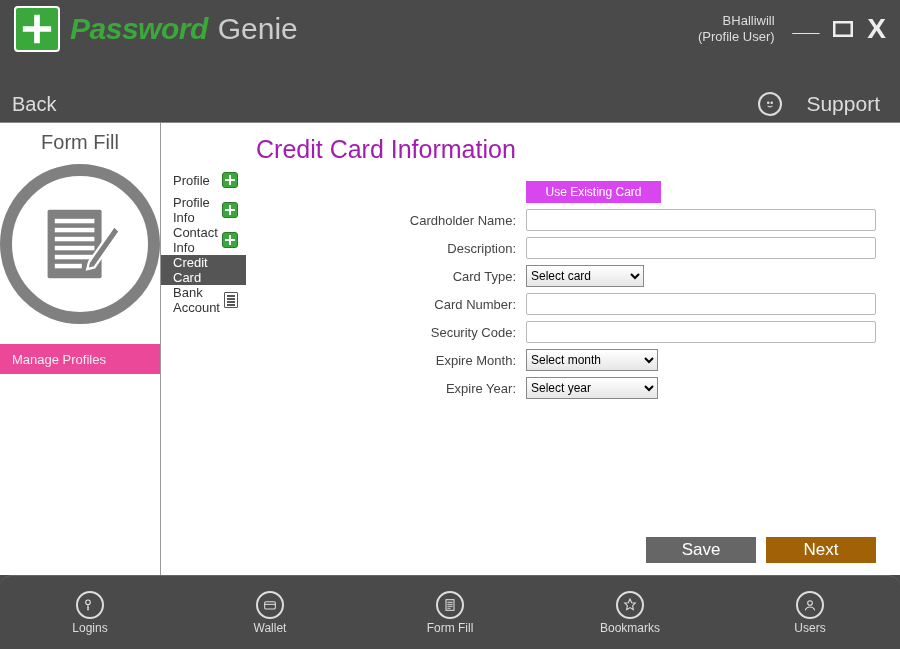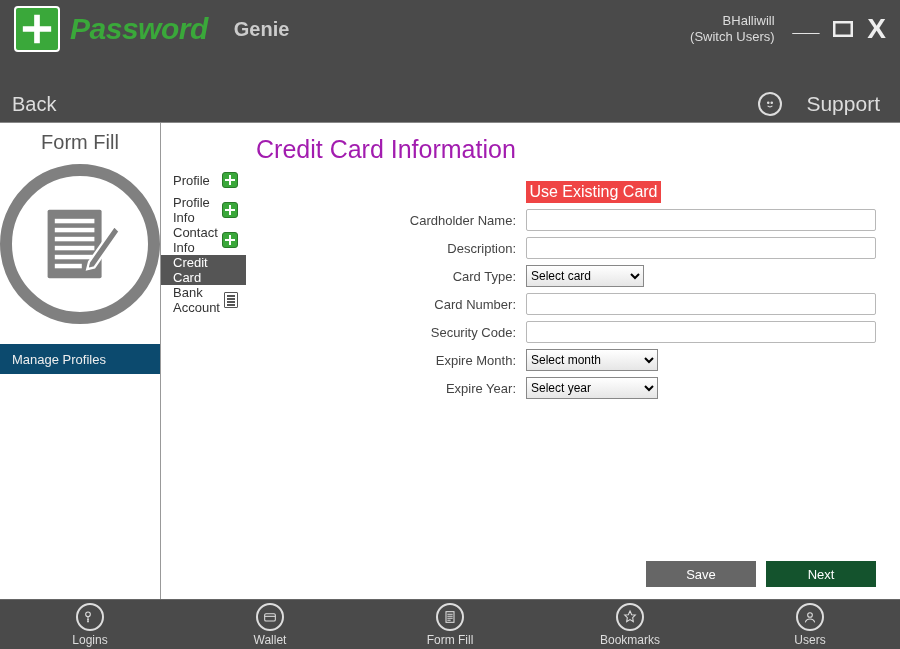--- a/index.html
+++ b/index.html
@@ -3,87 +3,87 @@
 <meta charset="utf-8">
 <style>
   * { box-sizing: border-box; margin: 0; padding: 0; font-family: "Segoe UI", Arial, sans-serif; }
   body { width: 900px; height: 649px; background: #4a4a4a; overflow: hidden; display: flex; flex-direction: column; }
 
   
   .topbar { height: 58px; display: flex; align-items: center; padding: 12px 14px; color: #ccc; }
   .logo-plus { width: 46px; height: 46px; background: #3aa83a; border: 2px solid #fff; border-radius: 4px; display: flex; align-items: center; justify-content: center; margin-right: 10px; }
   .logo-plus svg { width: 34px; height: 34px; }
   .logo-text1 { font-size: 30px; font-weight: 800; font-style: italic; color: #3aa83a; letter-spacing: -0.5px; }
-  .logo-text2 { font-size: 20px; font-weight: 700; color: #ccc; margin-left: 26px; }
+  .logo-text2 { font-size: 30px; font-weight: 400; color: #ccc; margin-left: 10px; }
   .topbar-spacer { flex: 1; }
   .user-block { text-align: right; font-size: 13px; color: #ddd; margin-right: 18px; line-height: 1.25; }
   .win-controls { display: flex; align-items: center; gap: 14px; }
   .win-controls span { color: #eee; font-size: 24px; font-weight: bold; cursor: pointer; }
 
   
   .subbar { height: 64px; display: flex; align-items: flex-end; padding: 0 20px 6px 12px; color: #ddd; }
   .back-link { font-size: 20px; font-weight: 400; cursor: pointer; }
   .subbar-spacer { flex: 1; }
   .support { display: flex; align-items: center; gap: 24px; font-size: 21px; font-weight: 300; cursor: pointer; }
   .support-icon { width: 24px; height: 24px; border: 2px solid #ddd; border-radius: 50%; display: flex; align-items: center; justify-content: center; font-size: 14px; }
 
   
   .main { flex: 1; display: flex; background: #fff; border-top: 1px solid #888; }
   .sidebar { width: 211px; background: #fff; border-right: 1px solid #999; display: flex; flex-direction: column; }
   .sidebar-title { text-align: center; font-size: 20px; font-weight: 300; color: #555; padding: 8px 0 4px; }
   .sidebar-icon-wrap { display: flex; justify-content: center; padding: 6px 0 20px; }
   .sidebar-icon { width: 160px; height: 160px; border: 12px solid #808080; border-radius: 50%; display: flex; align-items: center; justify-content: center; }
-  .manage-profiles { height: 30px; background: #0c4a6e; color: #eee; font-size: 13px; padding: 0 12px; display: flex; align-items: center; cursor: pointer; }
+  .manage-profiles { height: 30px; background: #ec4899; color: #eee; font-size: 13px; padding: 0 12px; display: flex; align-items: center; cursor: pointer; }
 
   
   .midnav { width: 145px; padding: 42px 0 0 0; }
   .midnav-item { height: 30px; display: flex; align-items: center; padding: 0 8px 0 12px; font-size: 13px; color: #333; cursor: pointer; }
   .midnav-item.active { background: #555; color: #fff; }
   .midnav-item .lbl { flex: 1; }
   .add-icon { width: 16px; height: 16px; background: #3aa83a; border: 1px solid #2a7a2a; border-radius: 3px; display: flex; align-items: center; justify-content: center; }
   .add-icon svg { width: 10px; height: 10px; }
   .list-icon { width: 14px; height: 16px; border: 1.5px solid #555; border-radius: 1px; position: relative; }
   .list-icon::before { content:""; position:absolute; left:2px; right:2px; top:2px; height:1.5px; background:#555; box-shadow: 0 3px 0 #555, 0 6px 0 #555, 0 9px 0 #555; }
 
   
   .content { flex: 1; padding: 12px 24px 0 10px; position: relative; display: flex; flex-direction: column; }
   .content h1 { font-size: 25px; font-weight: 300; color: #a21caf; margin-bottom: 14px; }
   .form-row { display: flex; align-items: center; height: 28px; margin-bottom: 0px; }
   .form-label { width: 270px; text-align: right; padding-right: 10px; font-size: 13px; color: #444; }
   .form-field { flex: 1; }
   .form-field input[type=text] { width: 350px; height: 22px; border: 1px solid #b8b8b8; border-radius: 2px; padding: 0 4px; font-size: 13px; }
   .form-field select { width: 132px; height: 22px; border: 1px solid #888; font-size: 12px; background: linear-gradient(#fff,#e6e6e6); }
-  .use-existing { width: 135px; height: 22px; background: #ef4444; color: #fff; border: none; font-size: 16px; cursor: pointer; }
+  .use-existing { width: 135px; height: 22px; background: #d946ef; color: #fff; border: none; font-size: 12px; cursor: pointer; }
   .form-spacer { flex:1; }
   .action-row { display: flex; justify-content: flex-end; gap: 10px; padding: 0 0 12px 0; }
-  .btn { width: 110px; height: 26px; border: none; color: #fff; font-size: 13px; cursor: pointer; }
+  .btn { width: 110px; height: 26px; border: none; color: #fff; font-size: 17px; cursor: pointer; }
   .btn-save { background: #666; }
-  .btn-next { background: #14532d; }
-
-  
-  .bottomnav { height: 50px; background: #4a4a4a; border-top: 1px solid #666; display: flex; }
+  .btn-next { background: #a16207; }
+
+  
+  .bottomnav { height: 74px; background: #4a4a4a; border-top: 1px solid #666; display: flex; border-radius: 12px; }
   .bn-item { flex: 1; display: flex; flex-direction: column; align-items: center; justify-content: center; color: #ddd; font-size: 12px; cursor: pointer; gap: 2px; }
   .bn-icon { width: 28px; height: 28px; border: 2px solid #ddd; border-radius: 50%; display: flex; align-items: center; justify-content: center; }
   .bn-icon svg { width: 16px; height: 16px; stroke: #ddd; fill: none; stroke-width: 1.6; }
 </style>
 </head>
 <body>
 
 <div class="topbar">
   <div class="logo-plus">
     <svg viewBox="0 0 24 24">
         <path d="M10 2h4v8h8v4h-8v8h-4v-8H2v-4h8z" fill="#fff"></path>
       </svg>
   </div>
   <span class="logo-text1">Password</span>
   <span class="logo-text2">Genie</span>
   <div class="topbar-spacer"></div>
   <div class="user-block">
     <div>BHalliwill</div>
-    <div style="cursor:pointer;">(Switch Users)</div>
+    <div style="cursor:pointer;">(Profile User)</div>
   </div>
   <div class="win-controls">
     <span style="position:relative;top:-6px;">__</span>
     <span><svg width="20" height="16" viewBox="0 0 20 16">
           <rect x="1" y="1" width="18" height="14" fill="none" stroke="#eee" stroke-width="3"></rect>
         </svg></span>
     <span style="font-size:28px;">X</span>
   </div>
 </div>
 

